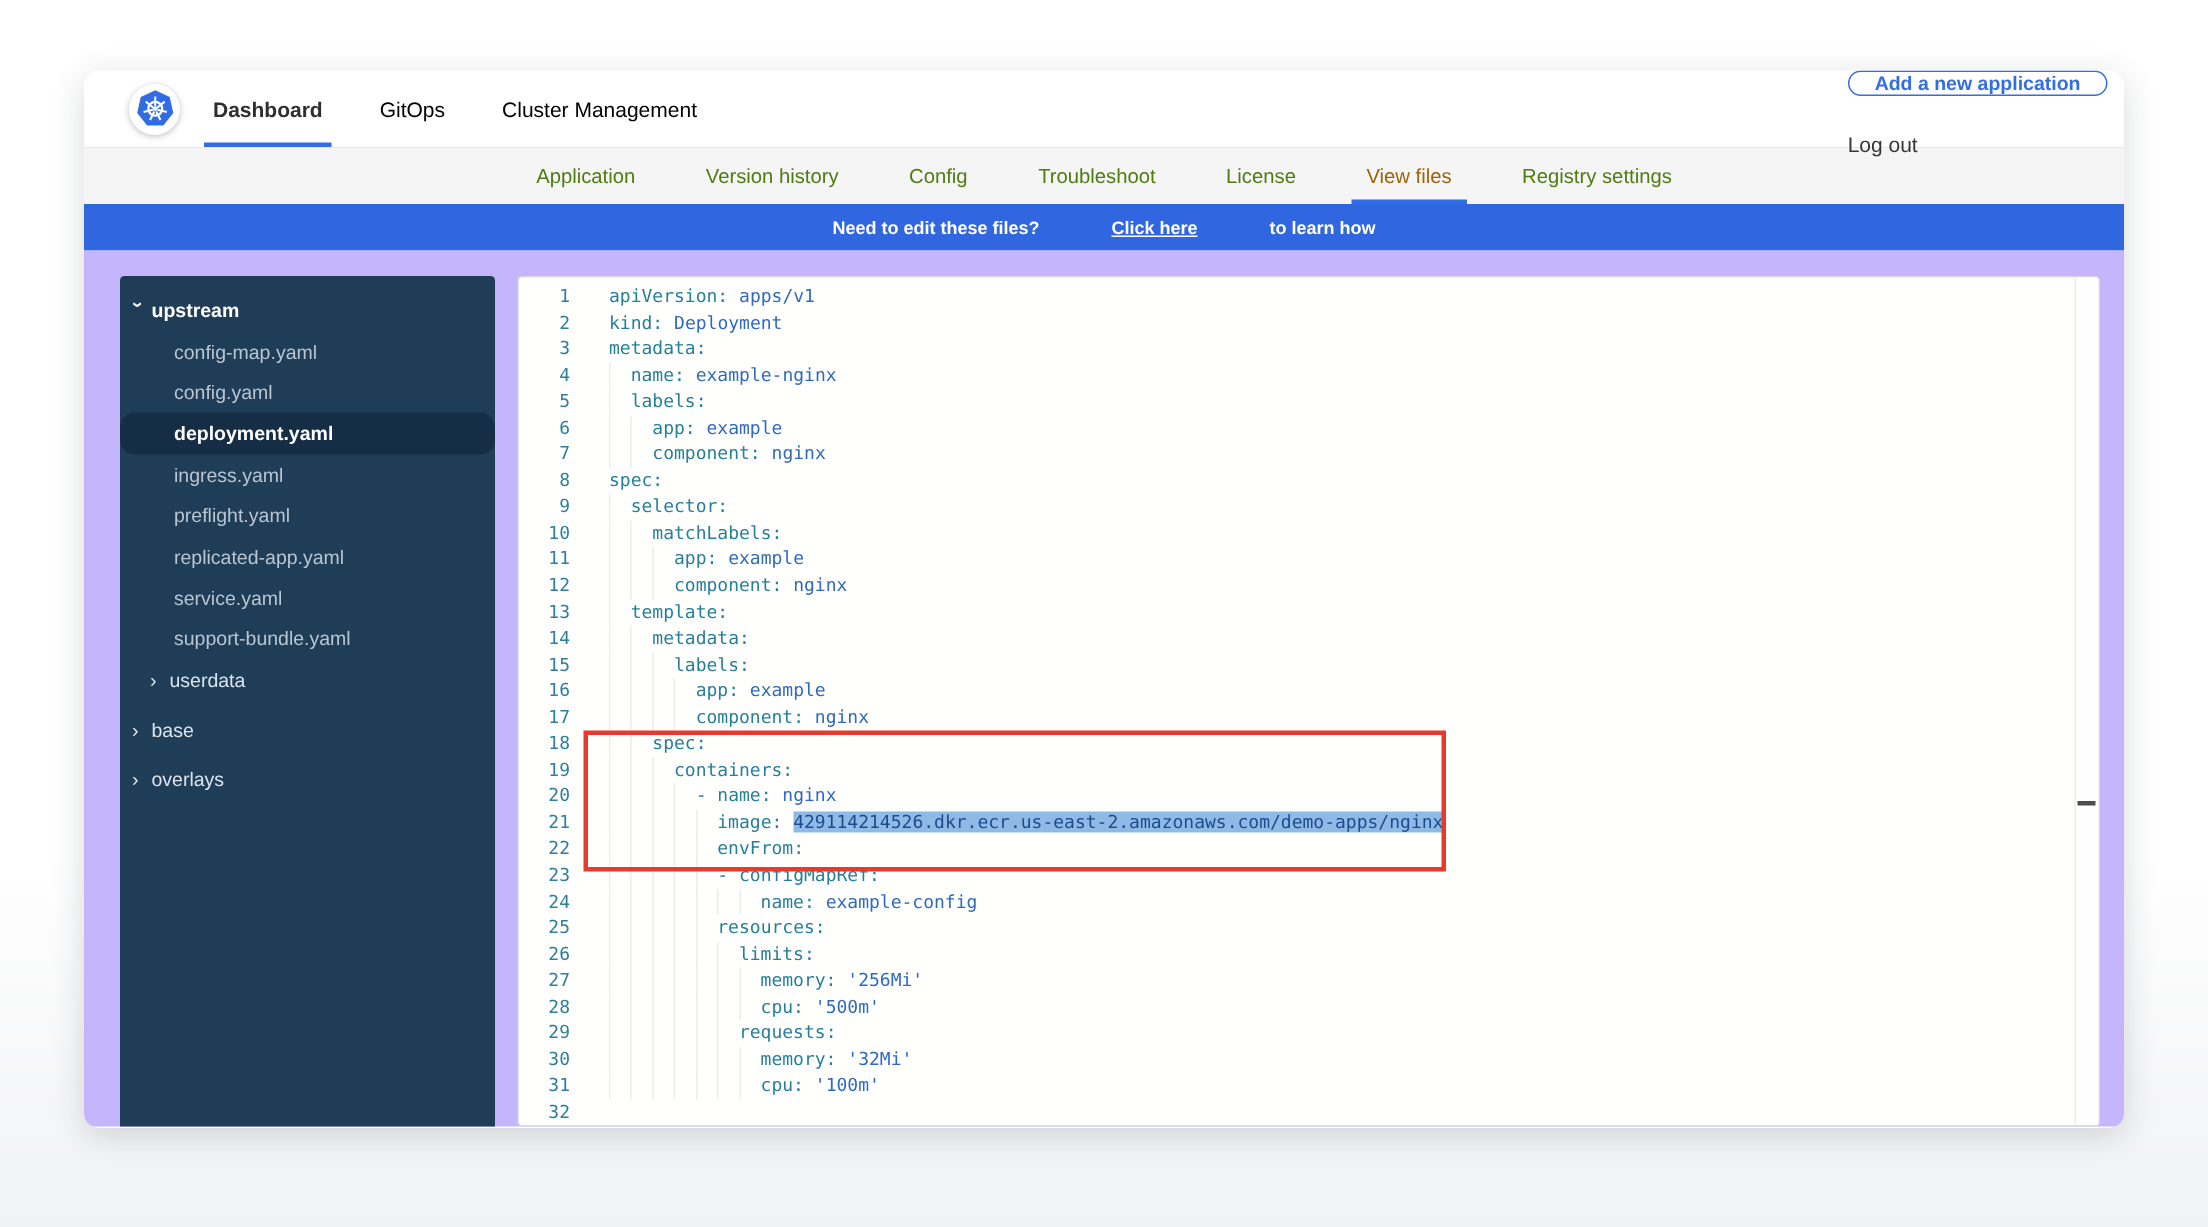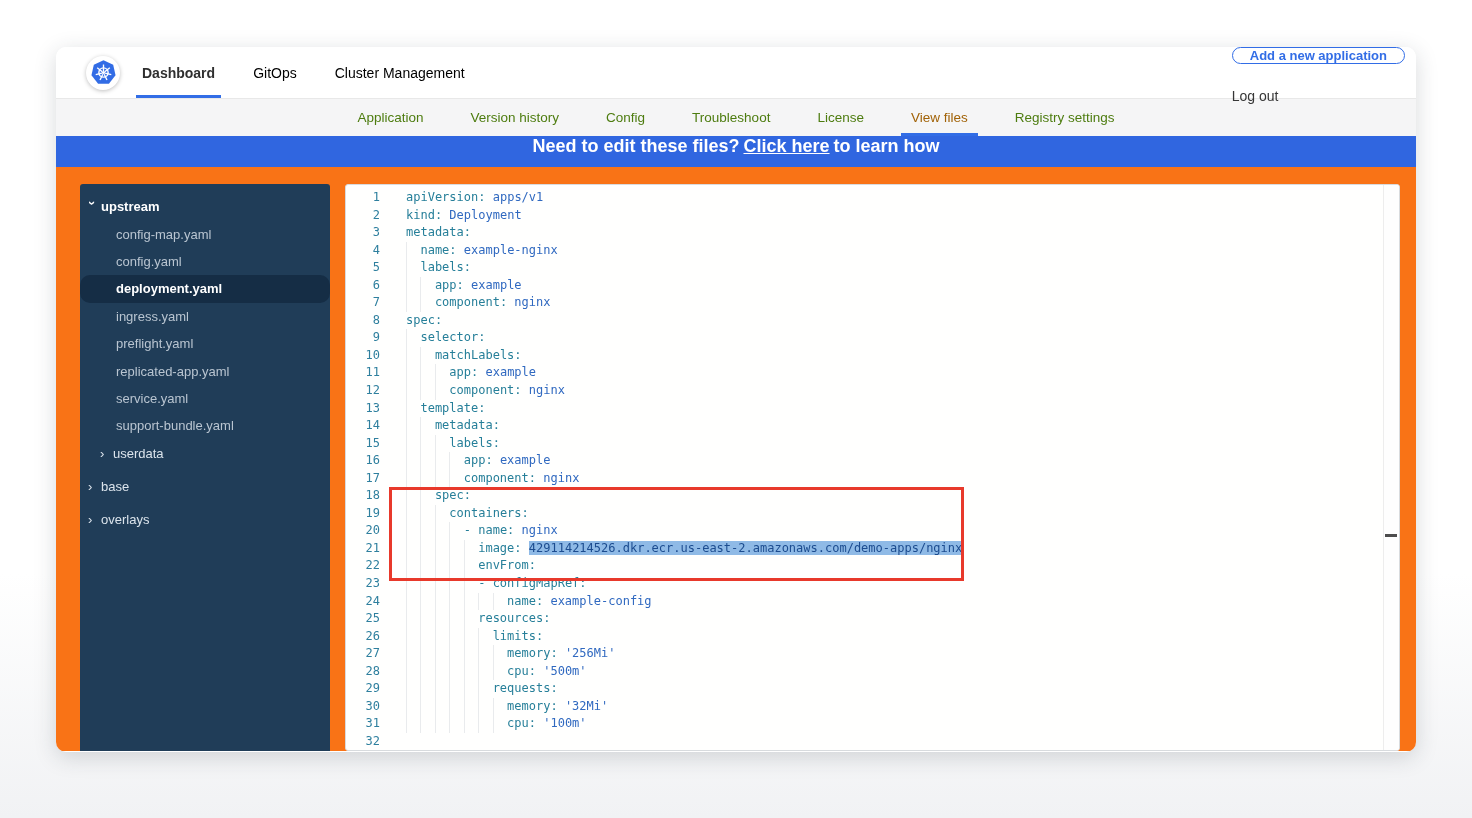--- a/index.html
+++ b/index.html
@@ -29,24 +29,24 @@
   
   .subnav { height:37px; background:#f5f5f6; display:flex; justify-content:center;
     align-items:stretch; gap:47px; }
   .sub-tab { position:relative; display:flex; align-items:center; font-size:13.5px;
     color:#4d7c0f; cursor:pointer; }
   .sub-tab.active { color:#a16207; }
   .sub-tab.active::after { content:''; position:absolute; left:-10px; right:-10px;
     bottom:0; height:3px; background:var(--accent); }
   
   .banner { height:31px; background:var(--banner-bg); color:#fff; display:flex;
-    align-items:flex-start; justify-content:center; font-size:18px; font-weight:600; }
+    align-items:center; justify-content:center; font-size:12px; font-weight:600;gap:44px; }
   .banner .lnk { font-weight:700; text-decoration:underline; cursor:pointer; margin:0 4px; }
   
-  .content { position:relative; height:584px; background:#f97316; }
+  .content { position:relative; height:584px; background:#c4b5fd; }
   .sidebar { position:absolute; left:24px; top:17px; bottom:0; width:250px;
     background:var(--sidebar-bg); border-radius:3px 3px 0 0; padding-top:9px;
     font-size:13px; }
   .t-row { display:flex; align-items:center; height:27.4px; color:#b9c5d1;
     cursor:pointer; padding-left:36px; }
   .t-row.folder { color:#dbe4ec; padding-left:8px; }
   .t-row.folder.d1 { padding-left:20px; }
   .t-row.root-head { color:#fff; font-weight:700; }
   .t-row.grp { margin-top:6px; }
   .t-row.selected { background:var(--sidebar-selected-bg); color:#fff; font-weight:700;border-radius:10px; }

